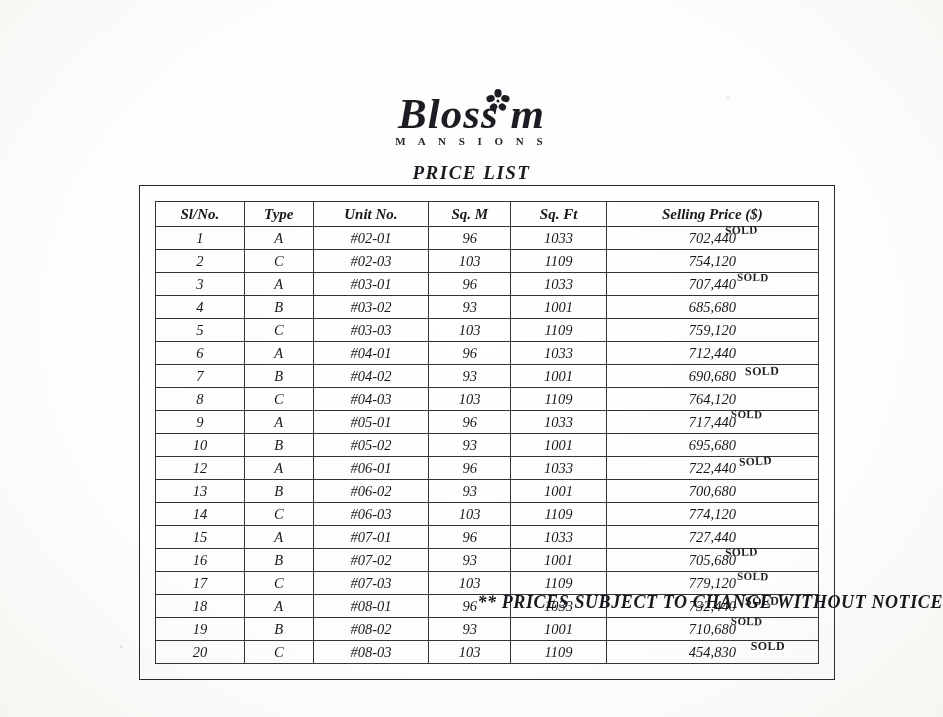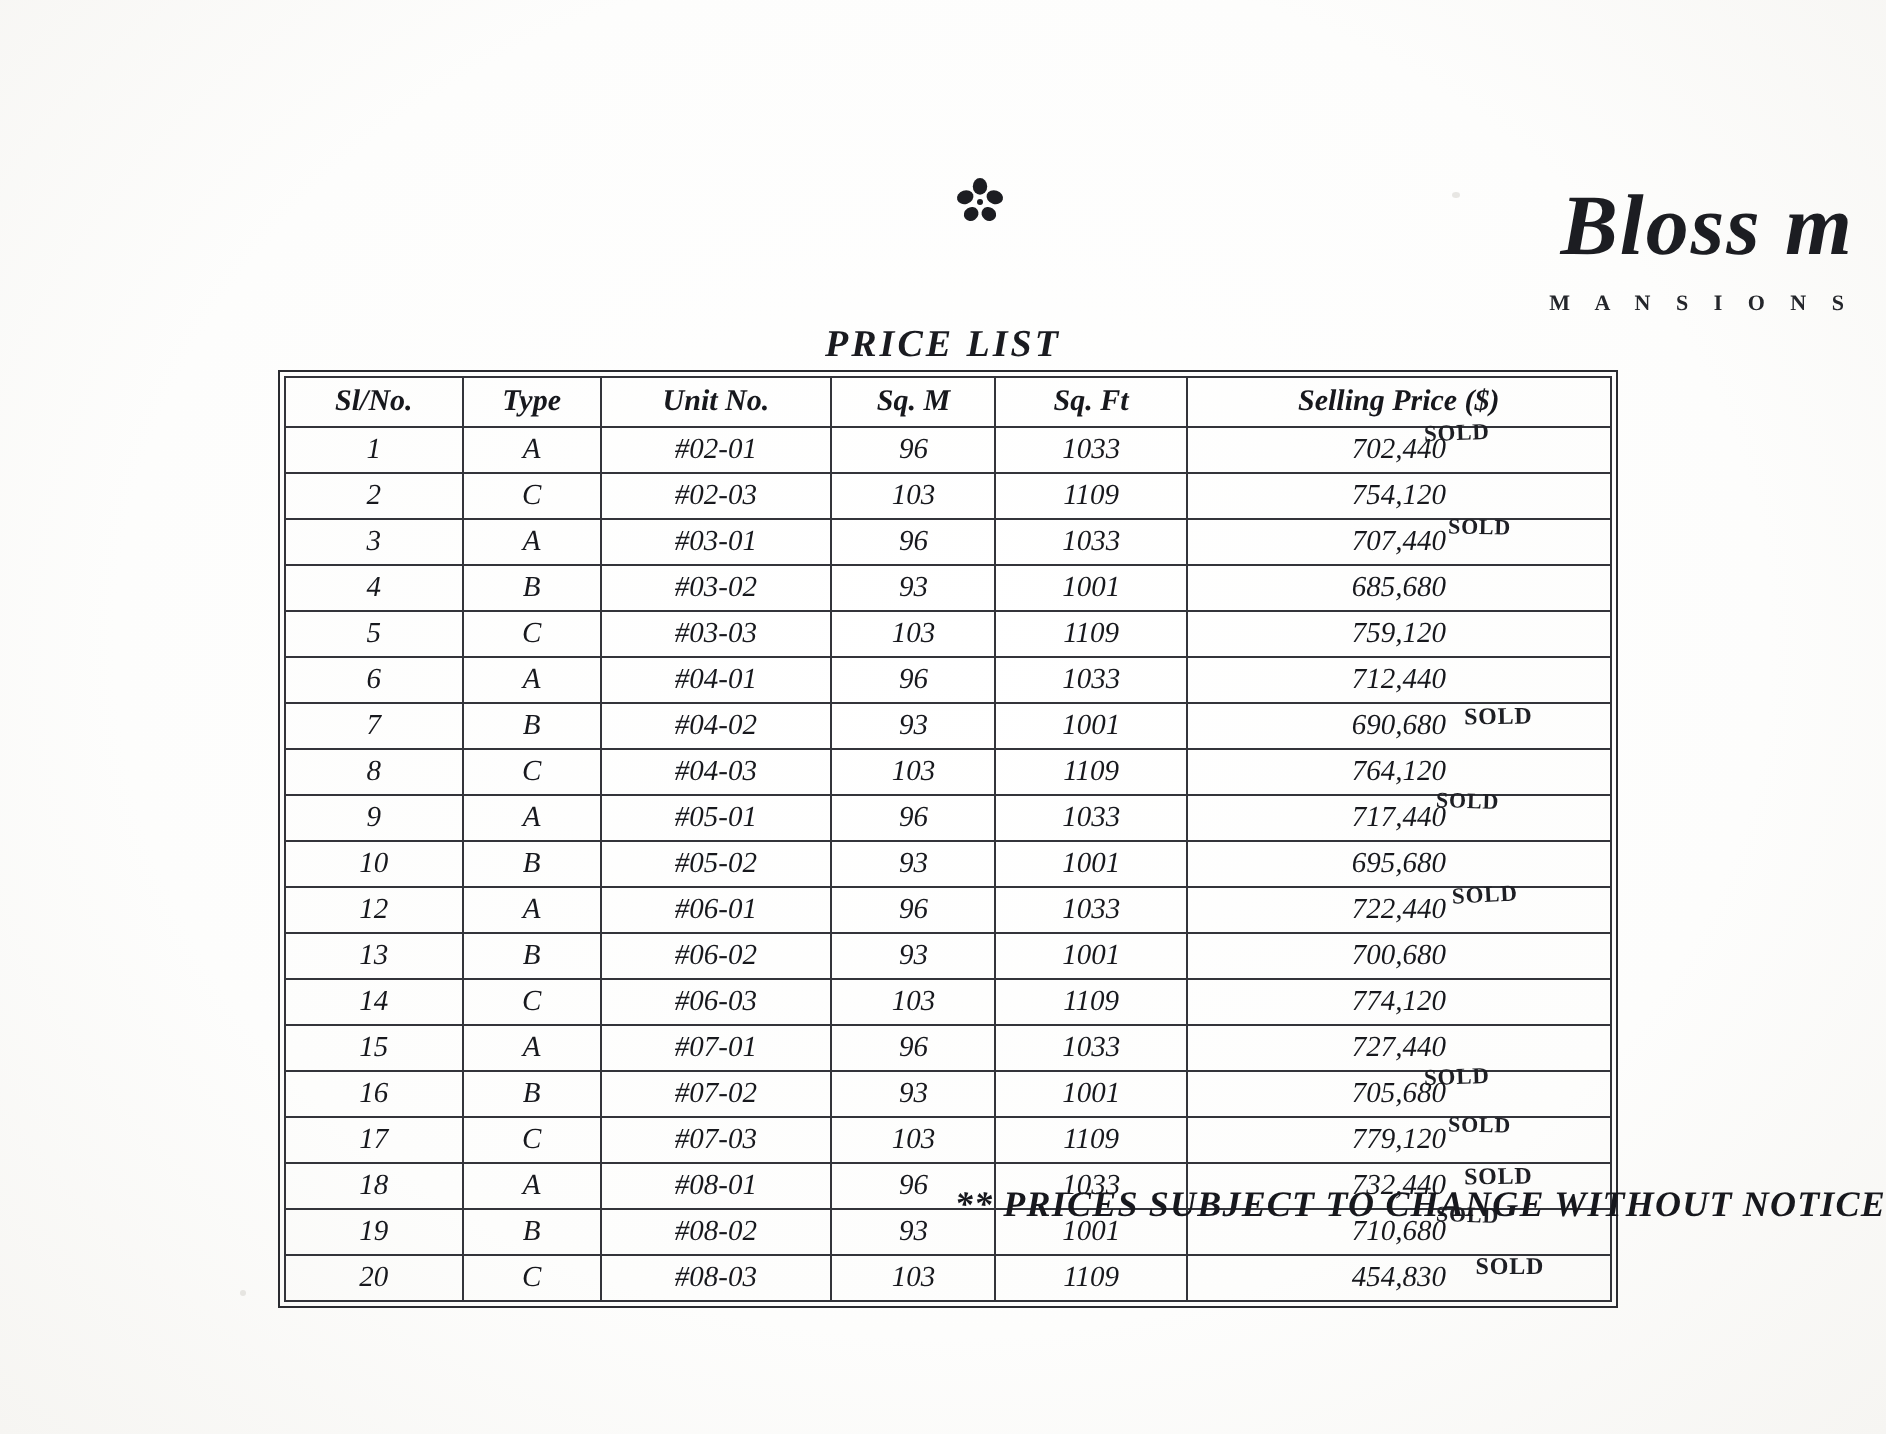--- a/index.html
+++ b/index.html
@@ -20,23 +20,23 @@
     width: 943px;
     height: 717px;
     background:
       radial-gradient(ellipse at 50% 45%, #ffffff 0%, #fdfdfc 62%, #f6f5f2 100%);
   }
 
   
   .logo-wrap {
     position: absolute;
     left: 0;
-    right: 16px;
+    right: 0;
     top: 92px;
-    text-align: right;
+    text-align: center;
   }
   .logo-main {
     font-family: "Liberation Serif", serif;
     font-style: italic;
     font-weight: bold;
     font-size: 43px;
     letter-spacing: 1px;
     color: #1c1d22;
     line-height: 1;
     display: inline-block;
@@ -49,21 +49,21 @@
     top: -4px;
     width: 26px;
     height: 26px;
   }
   .logo-sub {
     font-family: "Liberation Serif", serif;
     font-size: 11px;
     letter-spacing: 5px;
     font-weight: bold;
     color: #24262b;
-    margin-top: 11px;
+    margin-top: 0;
   }
 
   
   .price-title {
     position: absolute;
     left: 0;
     right: 0;
     top: 162px;
     text-align: center;
     font-style: italic;
@@ -73,21 +73,21 @@
     color: #1a1b20;
   }
 
   
   .table-outer {
     position: absolute;
     left: 139px;
     top: 185px;
     width: 664px;
     border: 1.6px solid #2a2b30;
-    padding: 2px;
+    padding: 15px;
     background: transparent;
   }
   table.pricelist {
     border-collapse: collapse;
     width: 100%;
     table-layout: fixed;
   }
   table.pricelist th,
   table.pricelist td {
     border: 1px solid #33343a;

